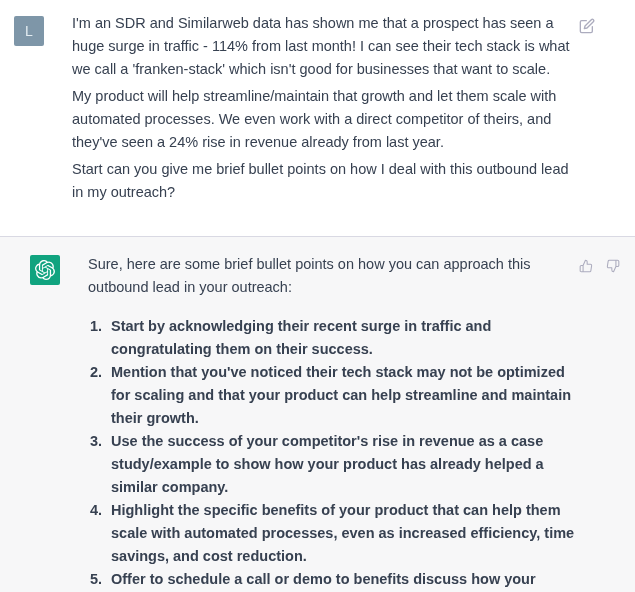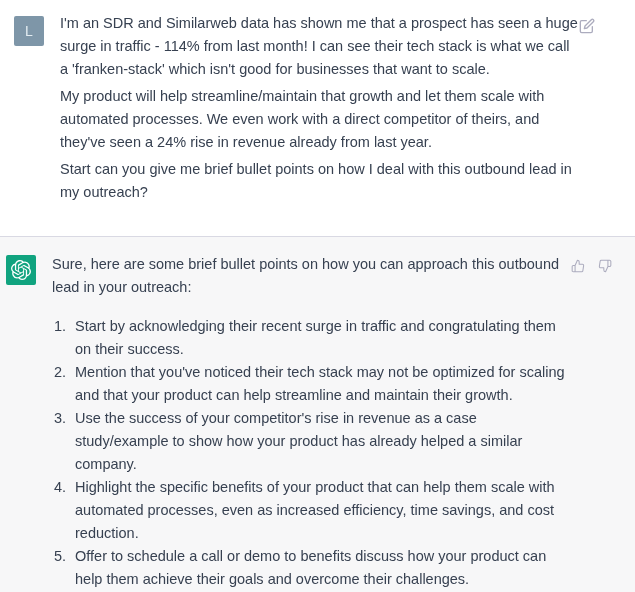--- a/index.html
+++ b/index.html
@@ -23,52 +23,53 @@
   }
   .message{display:flex;width:635px;}
   .message.user{
     height:237px;
     padding:12px 10px 0 14px;
     background:var(--page-bg);
     border-bottom:1px solid var(--border);
   }
   .message.assistant{
     height:355px;
-    padding:16px 10px 0 6px;
+    padding:16px 10px 0 30px;
     background:var(--assistant-bg);
   }
   .avatar{
     width:30px;height:30px;flex:0 0 30px;
     border-radius:2px;
     display:flex;align-items:center;justify-content:center;
   }
   .user .avatar{
     background:var(--user-avatar-bg);
     color:var(--user-avatar-fg);
     font-size:14px;margin-top:4px;
   }
   .assistant .avatar{
     background:var(--assistant-avatar-bg);
     margin-top:2px;
   }
   .assistant .avatar svg{width:20px;height:20px;display:block;}
   .content{
     flex:1 1 auto;
-    margin-left:16px;
+    margin-left:28px;
     max-width:519px;
   }
   .content p{margin:0 0 4px 0;}
   .content p.intro{margin:0 0 16px 0;}
   ol.response-list{
     margin:0;
     padding:0 0 0 18px;
   }
   ol.response-list li{
     margin:0;
     padding-left:5px;
+    font-weight:bold;
   }
   .actions{
     flex:0 0 46px;
     display:flex;
     gap:13px;
     align-items:flex-start;
     margin-top:6px;
   }
   .icon-btn{
     background:none;border:none;padding:0;margin:0;

